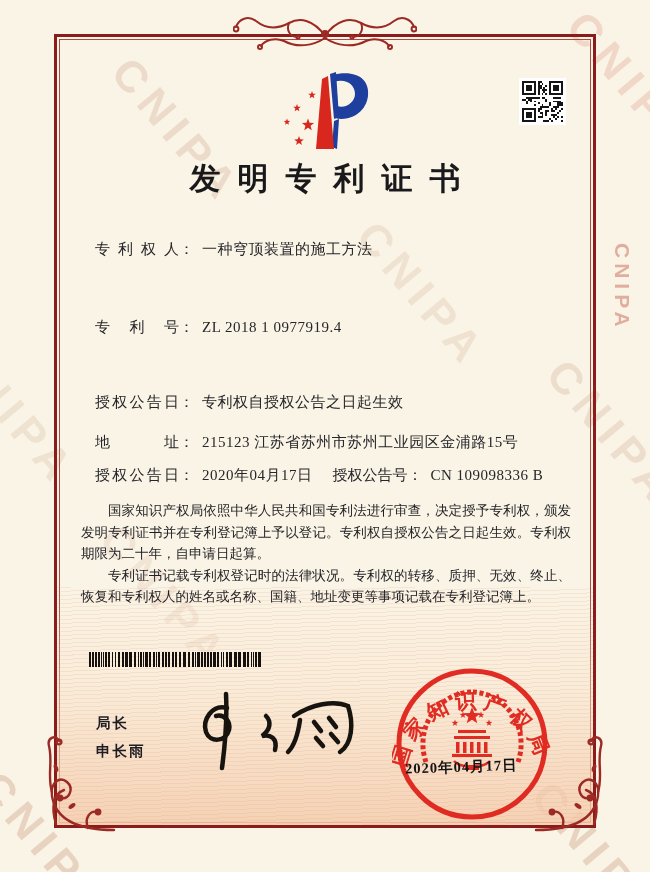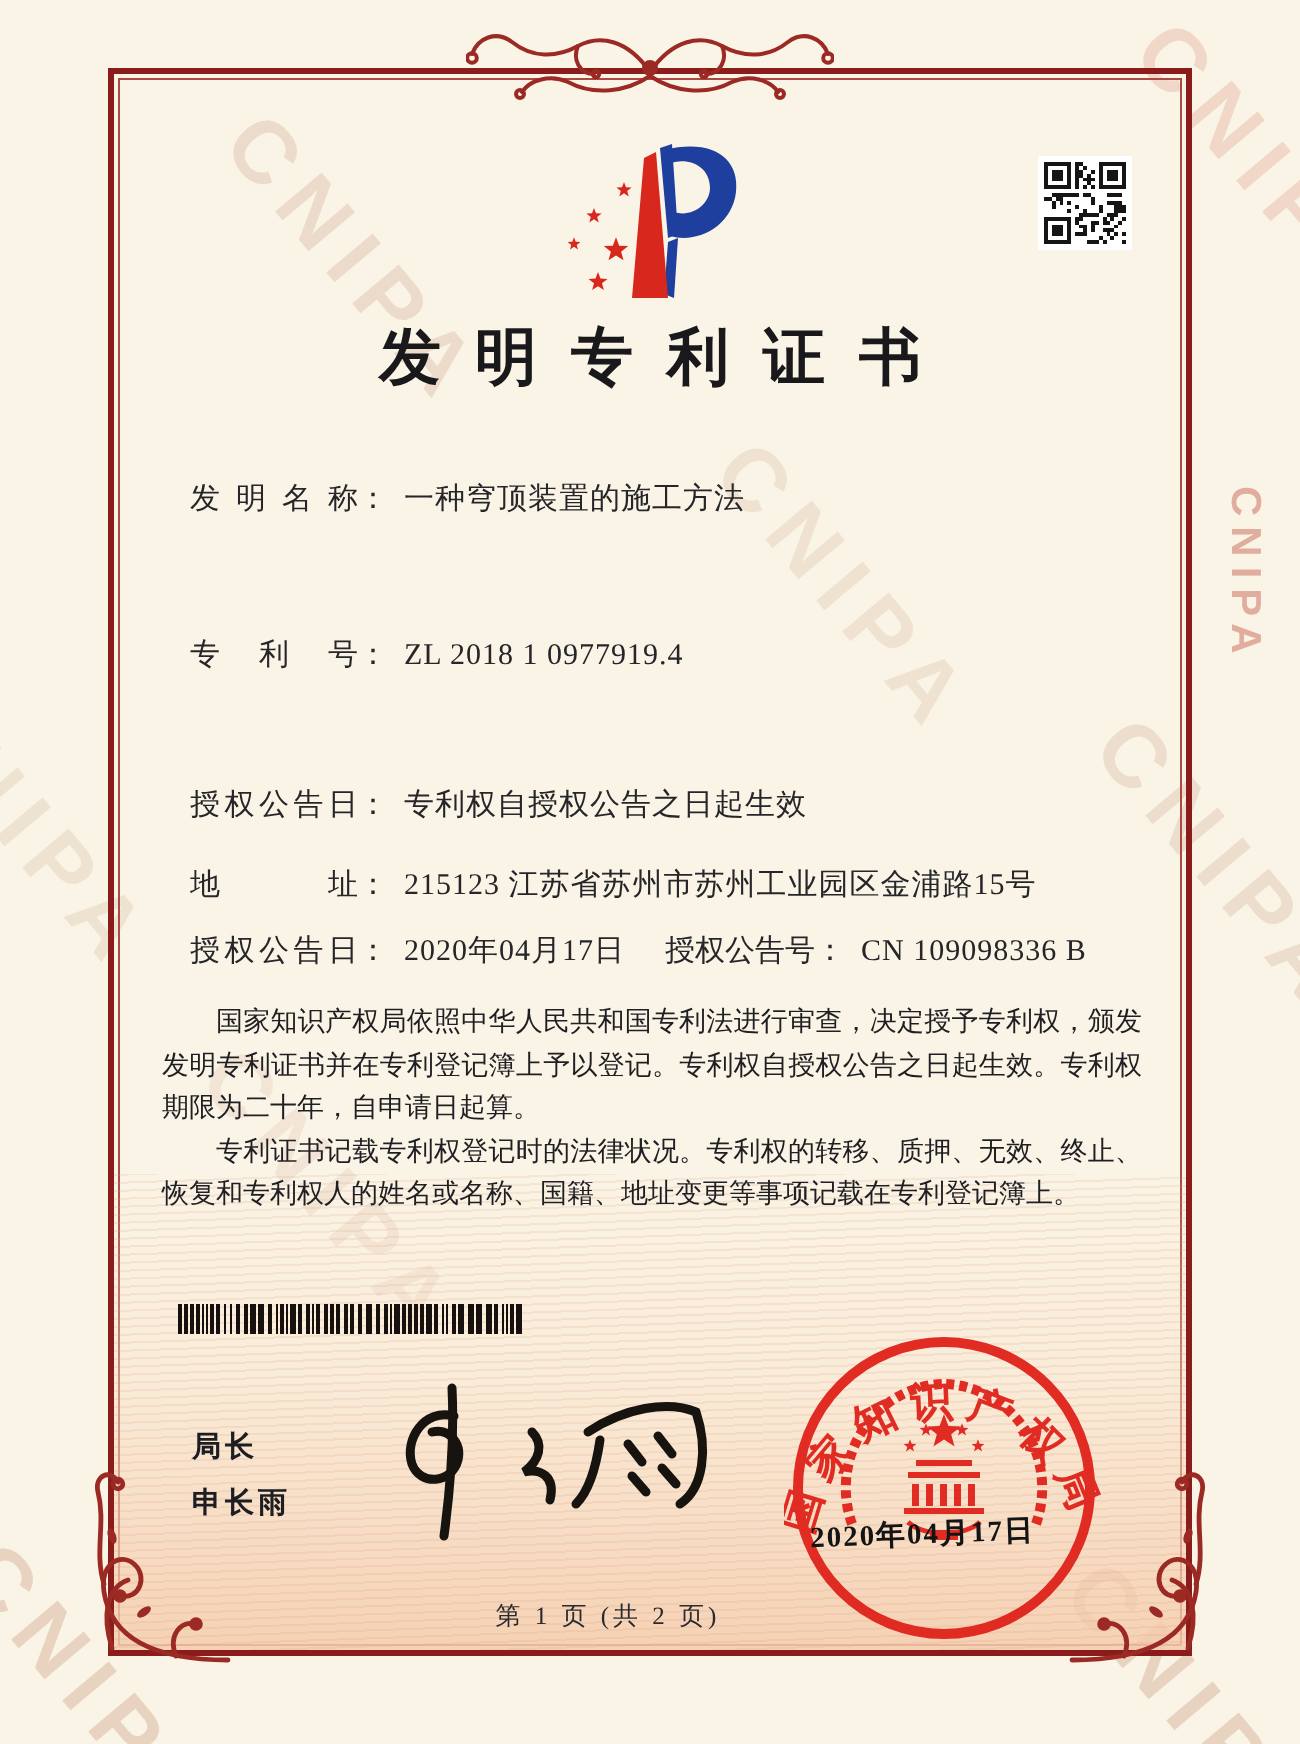--- a/index.html
+++ b/index.html
@@ -244,21 +244,21 @@
       <rect x="15" y="1" width="5" height="5" fill="#ffffff"></rect>
       <rect x="16" y="2" width="3" height="3" fill="#151515"></rect>
       <rect x="0" y="14" width="7" height="7" fill="#151515"></rect>
       <rect x="1" y="15" width="5" height="5" fill="#ffffff"></rect>
       <rect x="2" y="16" width="3" height="3" fill="#151515"></rect>
     </svg>
 
   <div class="txt" id="title">发明专利证书</div>
 
   <div class="frow" style="top:240px;">
-    <span class="f-label">发明名称</span><span class="f-colon">：</span><span class="f-value">一种穹顶装置的施工方法</span>
+    <span class="f-label">专利权人</span><span class="f-colon">：</span><span class="f-value">一种穹顶装置的施工方法</span>
   </div>
   <div class="frow" style="top:318px;">
     <span class="f-label">专利号</span><span class="f-colon">：</span><span class="f-value">ZL 2018 1 0977919.4</span>
   </div>
   <div class="frow" style="top:393px;">
     <span class="f-label">授权公告日</span><span class="f-colon">：</span><span class="f-value">专利权自授权公告之日起生效</span>
   </div>
   <div class="frow" style="top:433px;">
     <span class="f-label">地址</span><span class="f-colon">：</span><span class="f-value">215123 江苏省苏州市苏州工业园区金浦路15号</span>
   </div>
@@ -313,15 +313,14 @@
       <rect x="92" y="78" width="3.5" height="11"></rect>
       <rect x="60" y="90" width="40" height="3"></rect>
       <path d="M62,97 A20,10 0 0 0 98,97" fill="none" stroke="#e0251c" stroke-width="2.4"></path>
       <path d="M34,98 A50,52 0 0 1 80,28" fill="none" stroke="#e0251c" stroke-width="5" stroke-dasharray="4 2.6"></path>
       <path d="M126,98 A50,52 0 0 0 80,28" fill="none" stroke="#e0251c" stroke-width="5" stroke-dasharray="4 2.6"></path>
       <rect x="73" y="101" width="14" height="5"></rect>
     </g>
   </svg>
   <div id="seal-date">2020年04月17日</div>
 
-  <div id="page-num">第 1 页 (共 2 页)</div>
 
 </div>
 
 </body></html>

